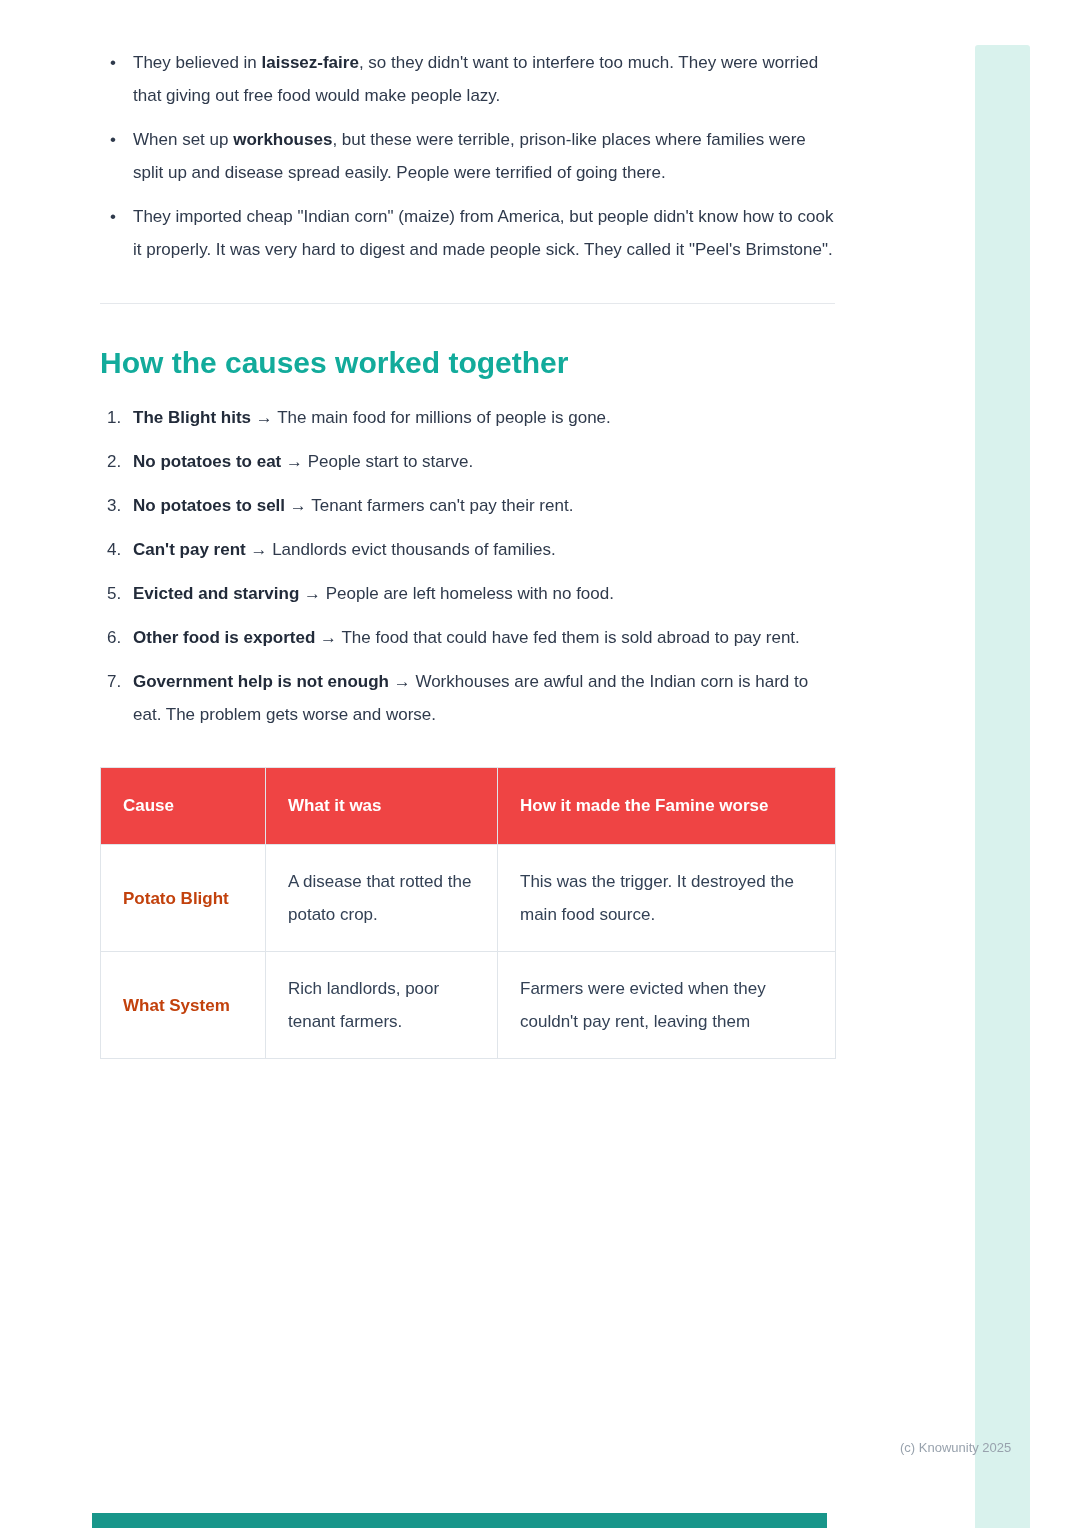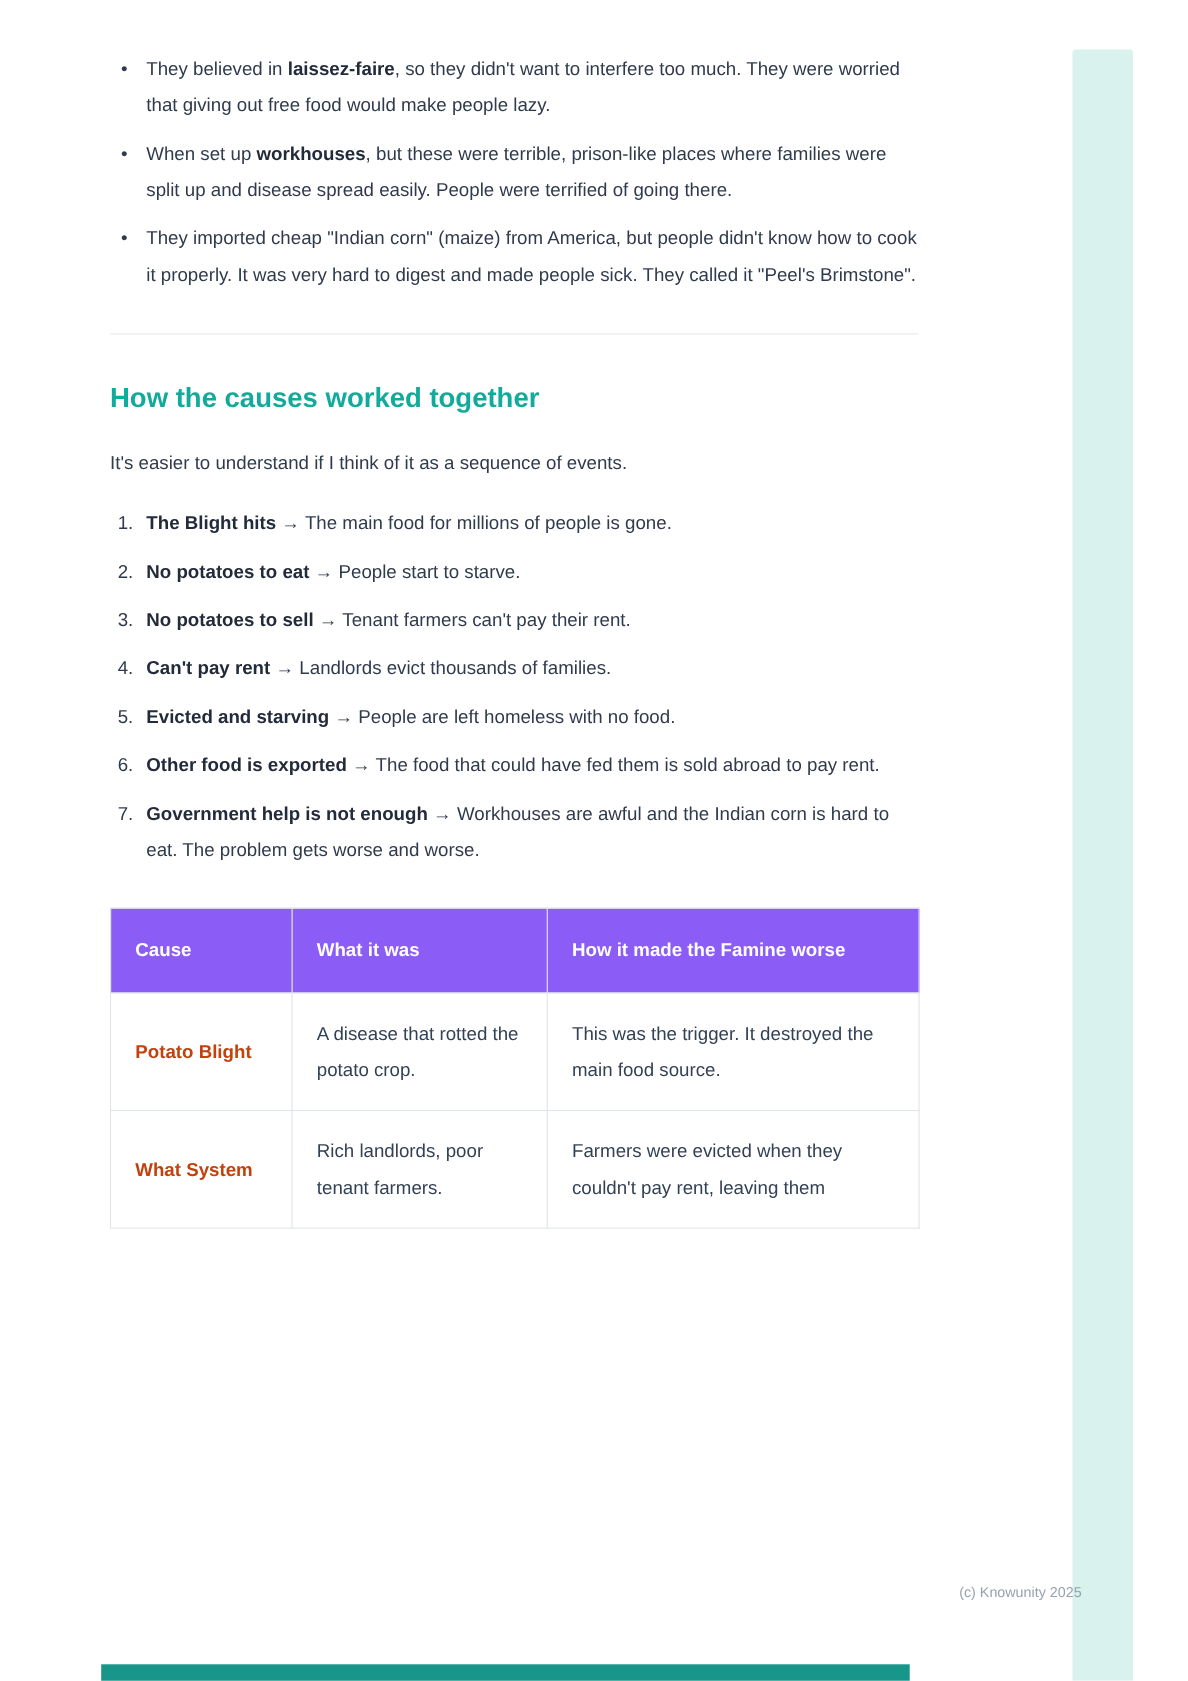--- a/index.html
+++ b/index.html
@@ -42,21 +42,21 @@
   }
 
   hr.divider {
     border: none;
     border-top: 1px solid #e5e8ec;
     margin: 37px 0 0 0;
   }
 
   h2.section-heading {
     margin: 42px 0 0 0;
-    font-size: 25px;
+    font-size: 30px;
     line-height: 33px;
     font-weight: 700;
     color: #12ab9b;
   }
 
   p.intro {
     margin: 25px 0 0 0;
     font-size: 17px;
     line-height: 33px;
   }
@@ -94,21 +94,21 @@
     margin-top: 36px;
     width: 735px;
     border-collapse: collapse;
     table-layout: fixed;
     font-size: 17px;
   }
   table.causes col.c1 { width: 165px; }
   table.causes col.c2 { width: 232px; }
   table.causes col.c3 { width: 338px; }
   table.causes th {
-    background: #8b5cf6;
+    background: #ef4444;
     color: #ffffff;
     font-weight: 700;
     text-align: left;
     vertical-align: middle;
     padding: 21px 22px;
     line-height: 34px;
     border: 1px solid #e0e5ea;
   }
   table.causes td {
     vertical-align: middle;
@@ -134,21 +134,21 @@
     left: 975px;
     top: 45px;
     width: 55px;
     height: 1483px;
     background: #d9f2ed;
     border-radius: 3px 3px 0 0;
   }
 
   .watermark {
     position: absolute;
-    left: 872px;
+    left: 900px;
     top: 1440px;
     font-size: 13px;
     color: #98a2ad;
     white-space: nowrap;
   }
 </style>
 </head>
 <body>
 
 <div class="edge-strip"></div>
@@ -158,21 +158,20 @@
   <ul class="bullets">
     <li><span>They believed in </span><span class="b">laissez-faire</span><span>, so they didn't want to interfere too much. They were worried that giving out free food would make people lazy.</span></li>
     <li><span>When set up </span><span class="b">workhouses</span><span>, but these were terrible, prison-like places where families were split up and disease spread easily. People were terrified of going there.</span></li>
     <li><span>They imported cheap "Indian corn" (maize) from America, but people didn't know how to cook it properly. It was very hard to digest and made people sick. They called it "Peel's Brimstone".</span><span class="b"></span><span></span></li>
   </ul>
 
   <hr class="divider">
 
   <h2 class="section-heading">How the causes worked together</h2>
 
-  <p class="intro">It's easier to understand if I think of it as a sequence of events.</p>
 
   <ol class="seq">
     <li><span class="b">The Blight hits</span><span> → The main food for millions of people is gone.</span></li>
     <li><span class="b">No potatoes to eat</span><span> → People start to starve.</span></li>
     <li><span class="b">No potatoes to sell</span><span> → Tenant farmers can't pay their rent.</span></li>
     <li><span class="b">Can't pay rent</span><span> → Landlords evict thousands of families.</span></li>
     <li><span class="b">Evicted and starving</span><span> → People are left homeless with no food.</span></li>
     <li><span class="b">Other food is exported</span><span> → The food that could have fed them is sold abroad to pay rent.</span></li>
     <li><span class="b">Government help is not enough</span><span> → Workhouses are awful and the Indian corn is hard to eat. The problem gets worse and worse.</span></li>
   </ol>

